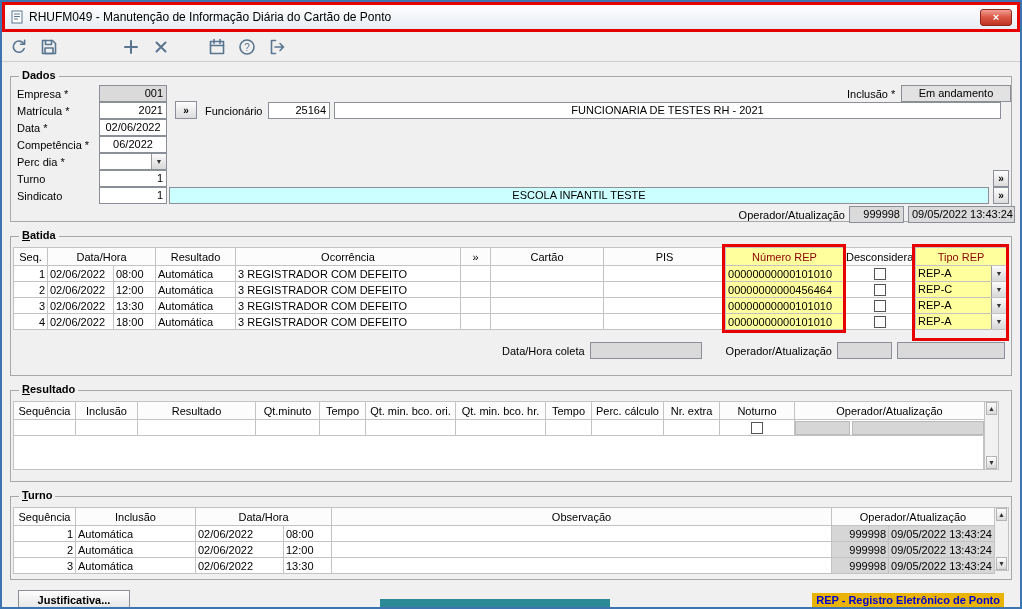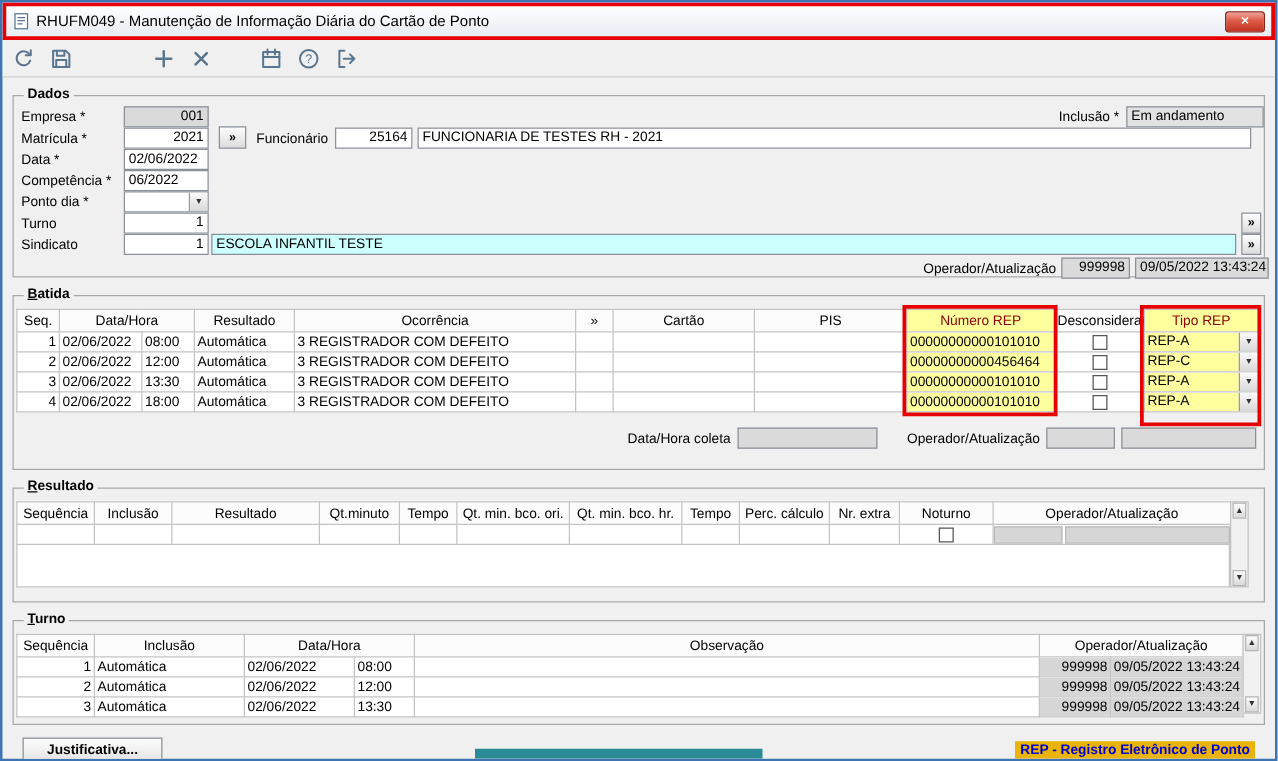--- a/index.html
+++ b/index.html
@@ -35,21 +35,21 @@
   .groupbox { position:relative; border:1px solid #a8a8a8; margin-top:14px; background:#f0f0f0; }
   .legend {
     position:absolute; top:-8px; left:8px; background:#f0f0f0;
     padding:0 3px; font-weight:bold; display:inline-block;
   }
   .accel::first-letter { text-decoration:underline; }
   
   .lbl { position:absolute; height:14px; line-height:14px; white-space:nowrap; }
   .fld {
     position:absolute; height:17px; line-height:15px; padding:0 3px;
-    border:1px solid #8a8f98; background:#fff; overflow:hidden; white-space:nowrap;
+    border:1px solid #8a8f98; background:#fff; overflow:hidden; white-space:nowrap;text-align:center;
   }
   .fld.gray  { background:#dadada; }
   .fld.lgray { background:#e2e2e2; }
   .fld.cyan  { background:#ccffff; }
   .fld.r { text-align:right; }
   .combo { display:flex; padding:0; }
   .combo .txt { flex:1; padding:16px 3px; overflow:hidden; }
   .combo .arrow {
     width:15px; font-size:7px; color:#333; display:flex; align-items:center; justify-content:center;
     background:linear-gradient(#fbfbfb,#d8d8d8); border-left:1px solid #9a9a9a;
@@ -199,21 +199,21 @@
       <span class="lbl" style="top:27px;left:194px;">Funcionário</span>
       <div class="fld r" style="top:25px;left:257px;width:62px;">25164</div>
       <div class="fld" style="top:25px;left:323px;width:667px;">FUNCIONARIA DE TESTES RH - 2021</div>
 
       <span class="lbl" style="top:44px;left:6px;">Data *</span>
       <div class="fld" style="top:42px;left:88px;width:68px;">02/06/2022</div>
 
       <span class="lbl" style="top:61px;left:6px;">Competência *</span>
       <div class="fld" style="top:59px;left:88px;width:68px;">06/2022</div>
 
-      <span class="lbl" style="top:78px;left:6px;">Ponto dia *</span>
+      <span class="lbl" style="top:78px;left:6px;">Perc dia *</span>
       <div class="fld combo" style="top:76px;left:88px;width:68px;">
         <span class="txt">Trabalhad</span>
         <span class="arrow">▼</span>
       </div>
 
       <span class="lbl" style="top:95px;left:6px;">Turno</span>
       <div class="fld r" style="top:93px;left:88px;width:68px;">1</div>
       <span class="sbtn" style="top:93px;right:2px;width:16px;height:17px;">
           <span>»</span>
         </span>

